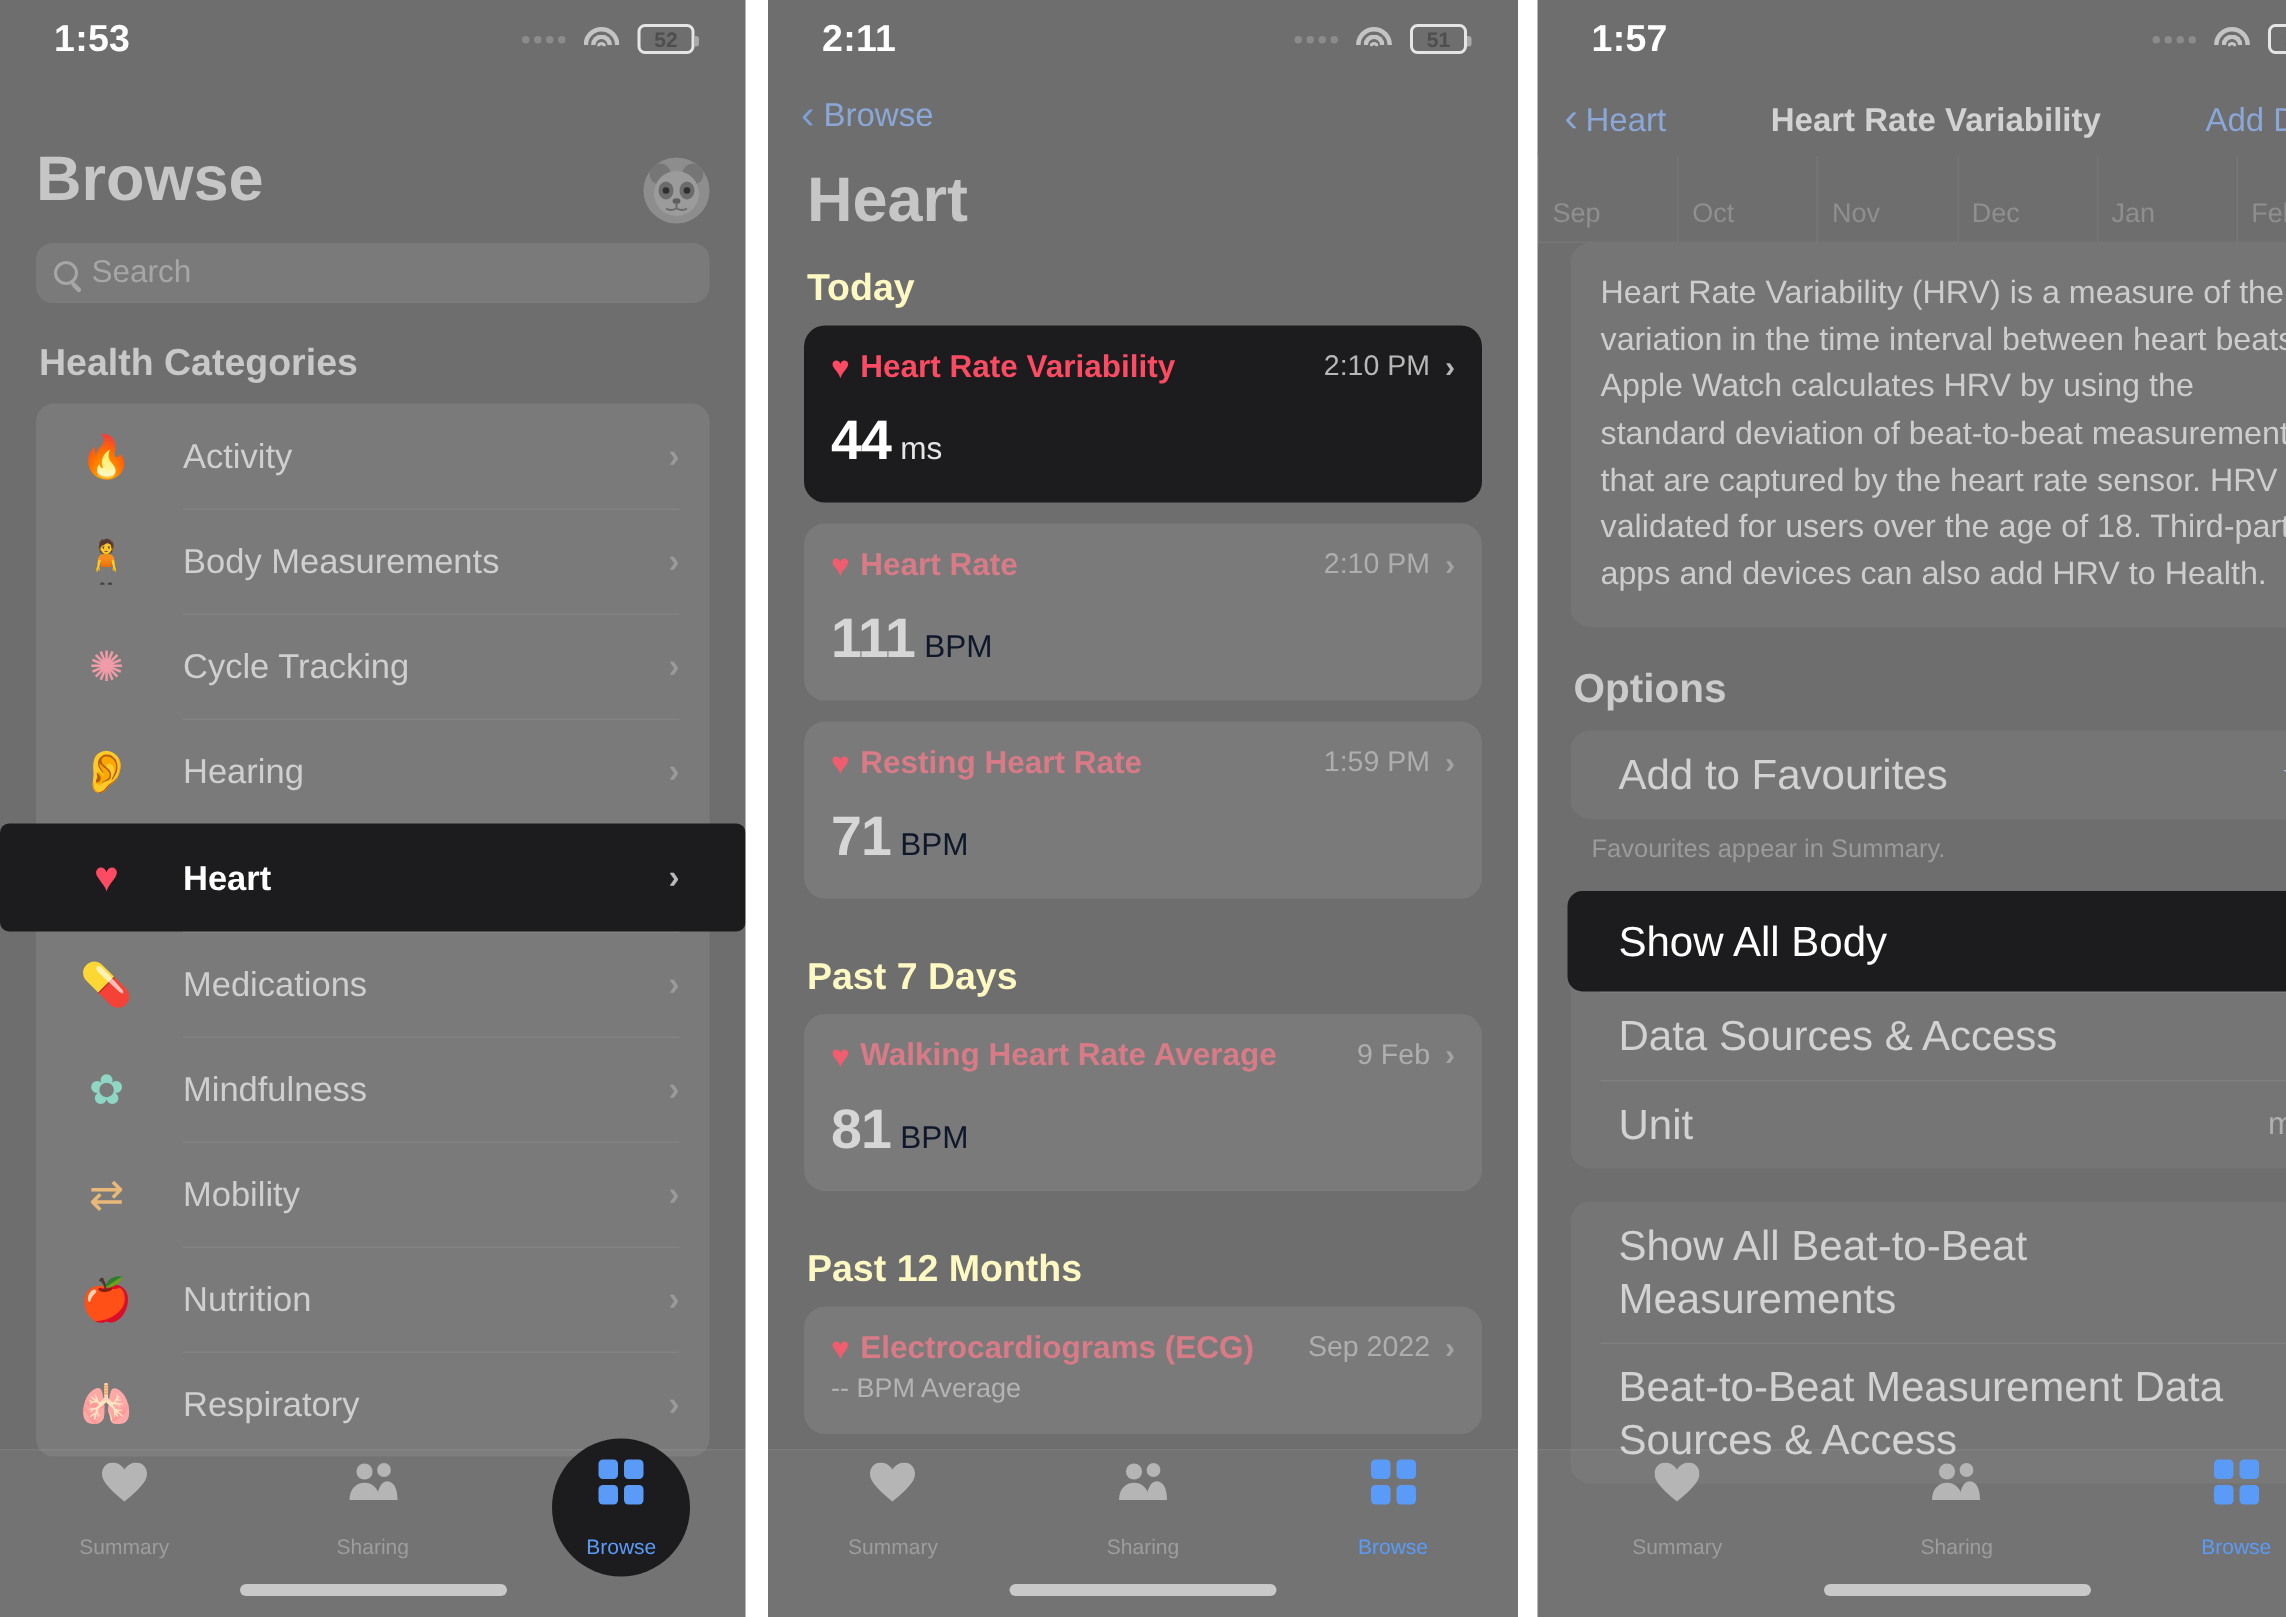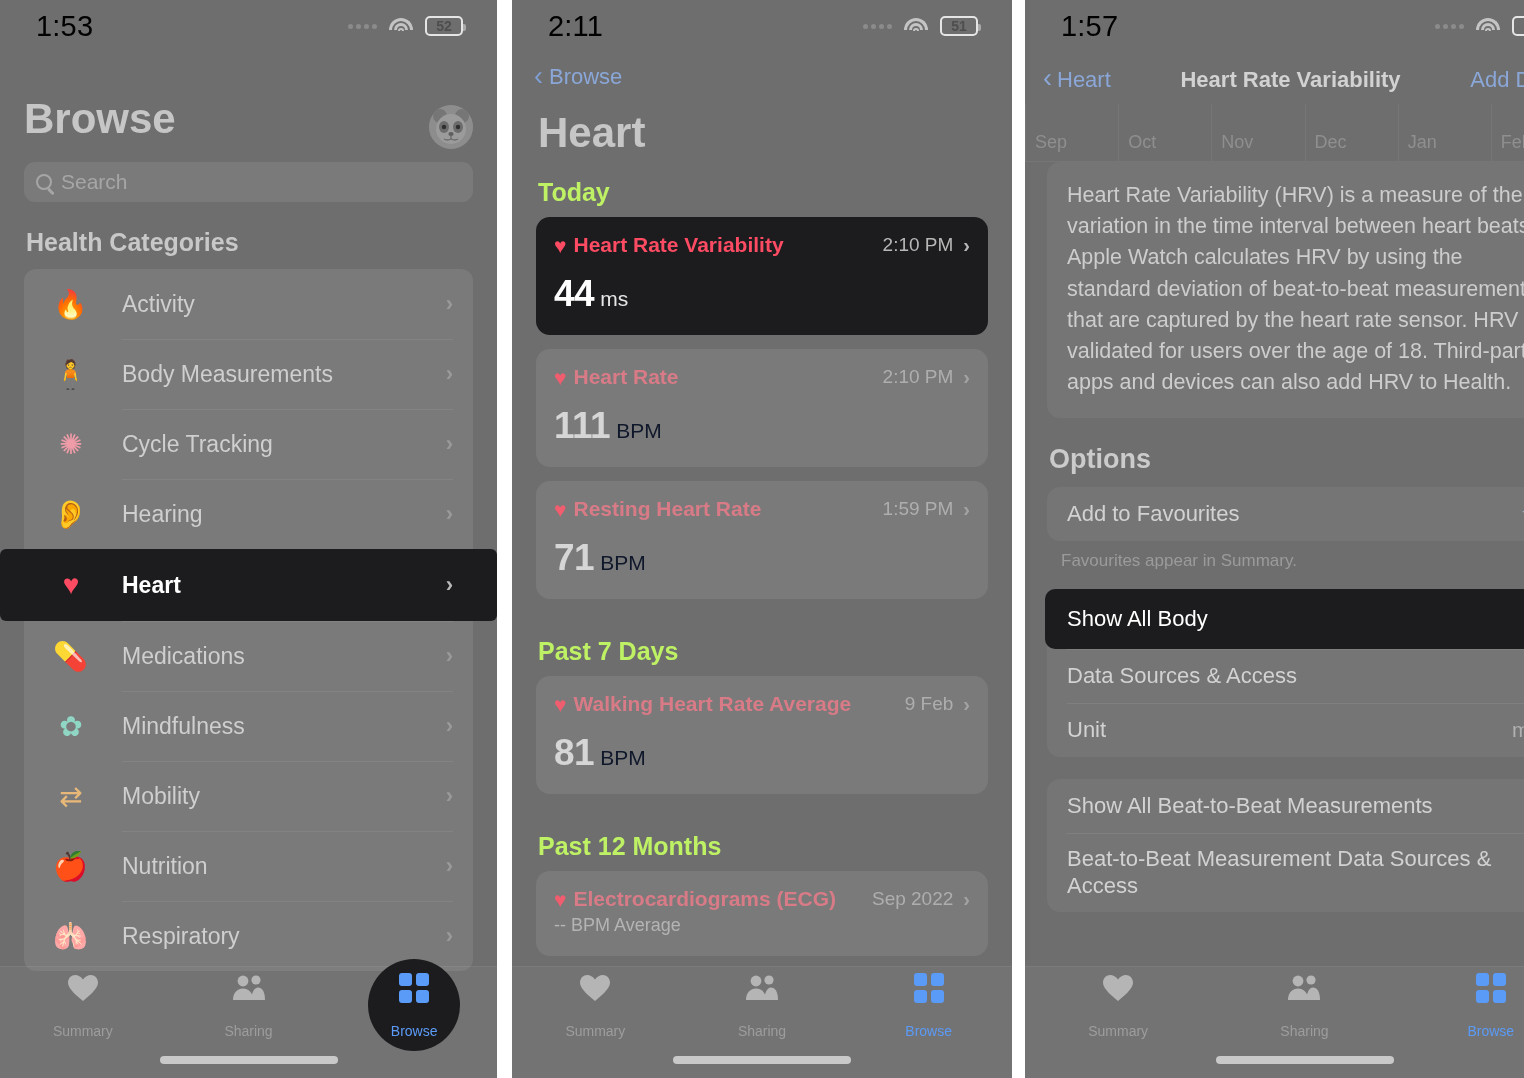--- a/index.html
+++ b/index.html
@@ -24,21 +24,21 @@
   .p2{ width:500px; }
   .p3{ width:559px; }
 
   
   .statusbar{
     height:52px; display:flex; align-items:center;
     justify-content:space-between;
     padding:0 34px 0 36px;
   }
   .sb-time{
-    font-size:29px; font-weight:400; color:#000000;
+    font-size:25px; font-weight:700; color:#ffffff;
     letter-spacing:.2px;
   }
   .sb-right{ display:flex; align-items:center; gap:12px; }
   .sig{ display:flex; align-items:flex-end; gap:3px; }
   .sig i{ display:block; width:5px; height:5px; border-radius:50%;
           background:#8b8b8b; }
   .wifi{ width:24px; height:18px; position:relative; }
   .wifi span{ position:absolute; left:50%; transform:translateX(-50%);
               border:3px solid #c4c4c4; border-bottom:none;
               border-radius:50% 50% 0 0 / 100% 100% 0 0; }
@@ -139,21 +139,21 @@
   .tab.spot-circle .ticon, .tab.spot-circle .tlabel{ position:relative; z-index:1; }
 
   
   .navback{ display:flex; align-items:center; gap:6px;
             padding:12px 0 0 22px; }
   .navback .bchev{ font-size:27px; color:#7f9fd4; font-weight:500;
                    line-height:1; margin-top:-2px; }
   .navback .blabel{ font-size:22px; color:#8aa7d8; }
   .h2title{ font-size:42px; font-weight:700; color:#c6c6c6;
             padding:22px 0 0 26px; line-height:1; }
-  .grp-h{ font-size:25px; font-weight:700; color:#bef264;
+  .grp-h{ font-size:25px; font-weight:700; color:#fef9c3;
           padding:24px 0 10px 26px; }
   .mcard{
     margin:0 24px 14px 24px; background:#7a7a7a; border-radius:14px;
     padding:16px 18px 20px 18px;
   }
   .mc-top{ display:flex; align-items:center; }
   .mc-heart{ color:#ef5d6e; font-size:21px; margin-right:7px; line-height:1; }
   .mc-name{ font-size:21px; font-weight:700; color:#d87b87; flex:1; }
   .mc-time{ font-size:19px; color:#aeaeae; margin-right:10px; }
   .mc-chev{ font-size:20px; color:#a3a3a3; font-weight:600; }
@@ -207,21 +207,21 @@
 
   .opt-card{ margin:0 22px; background:#757575; border-radius:13px; }
   .opt-row{
     position:relative; display:flex; align-items:center;
     min-height:54px; padding:12px 20px;
   }
   .opt-row + .opt-row:before{
     content:""; position:absolute; left:20px; right:0; top:0;
     height:1px; background:rgba(255,255,255,.08);
   }
-  .opt-label{ flex:1; font-size:22px; color:#d2d2d2; line-height:1.25; }
+  .opt-label{ flex:1; font-size:28px; color:#d2d2d2; line-height:1.25;margin-left:12px; }
   .opt-value{ font-size:21px; color:#b0b0b0; margin-right:2px; }
   .opt-chev{ font-size:20px; color:#a0a0a0; font-weight:600; }
   .opt-note{ font-size:17px; color:#9b9b9b; padding:10px 0 0 36px; }
   .star{ color:#9fb6dd; font-size:24px; line-height:1; }
 
   .opt-row.spot{
     background:#1c1c1e; border-radius:10px;
     margin:0 -2px; padding:16px 22px; min-height:56px;
   }
   .opt-row.spot:before{ display:none; }

